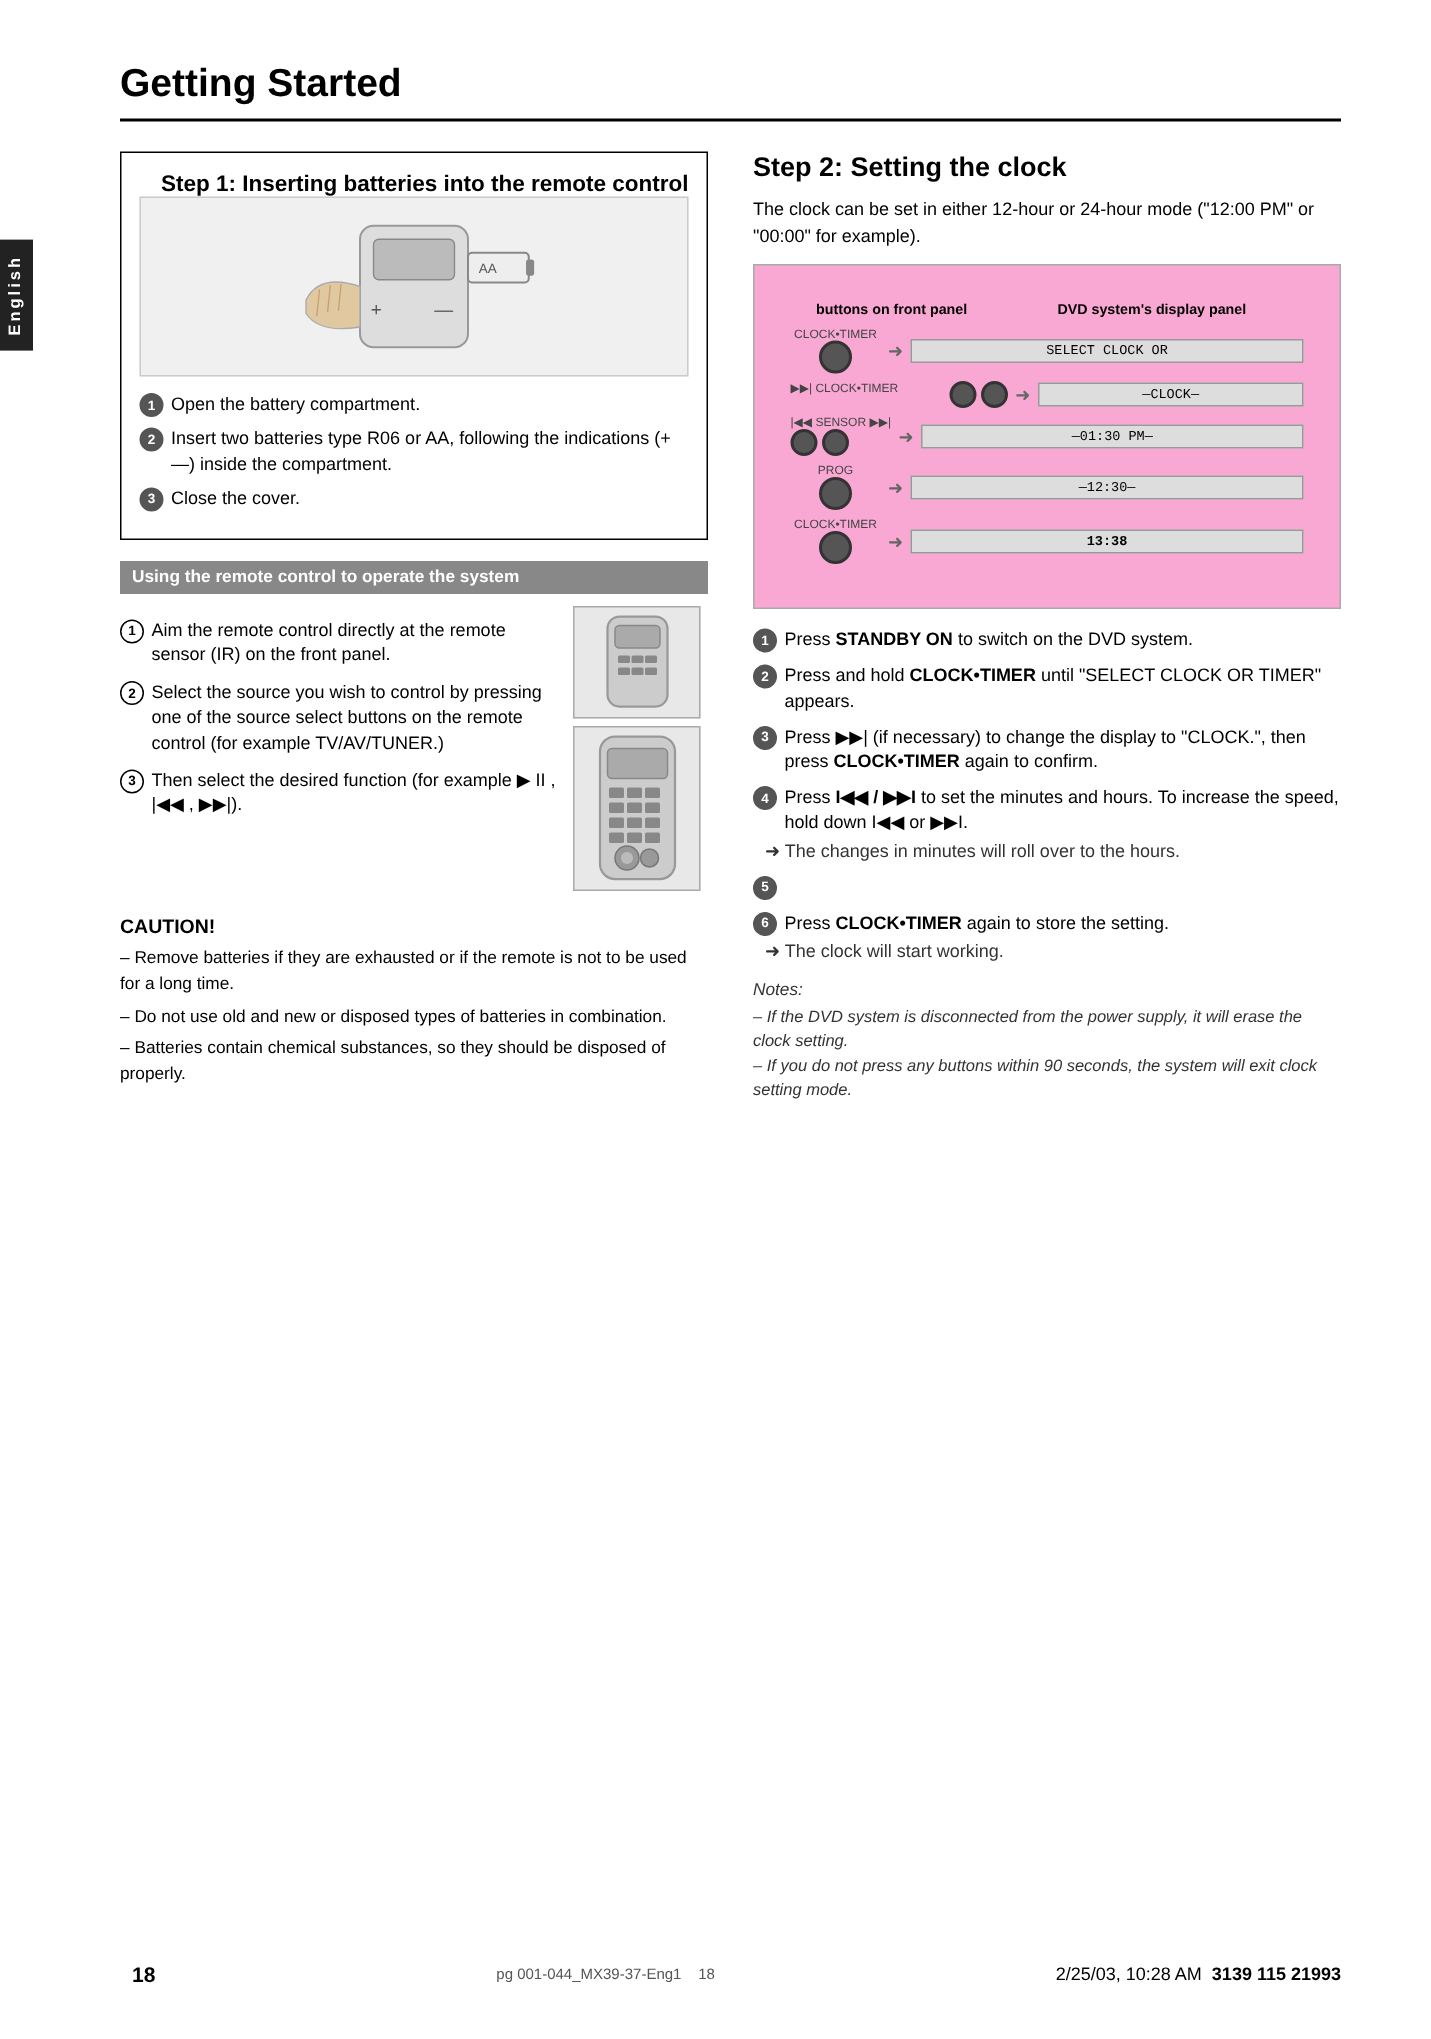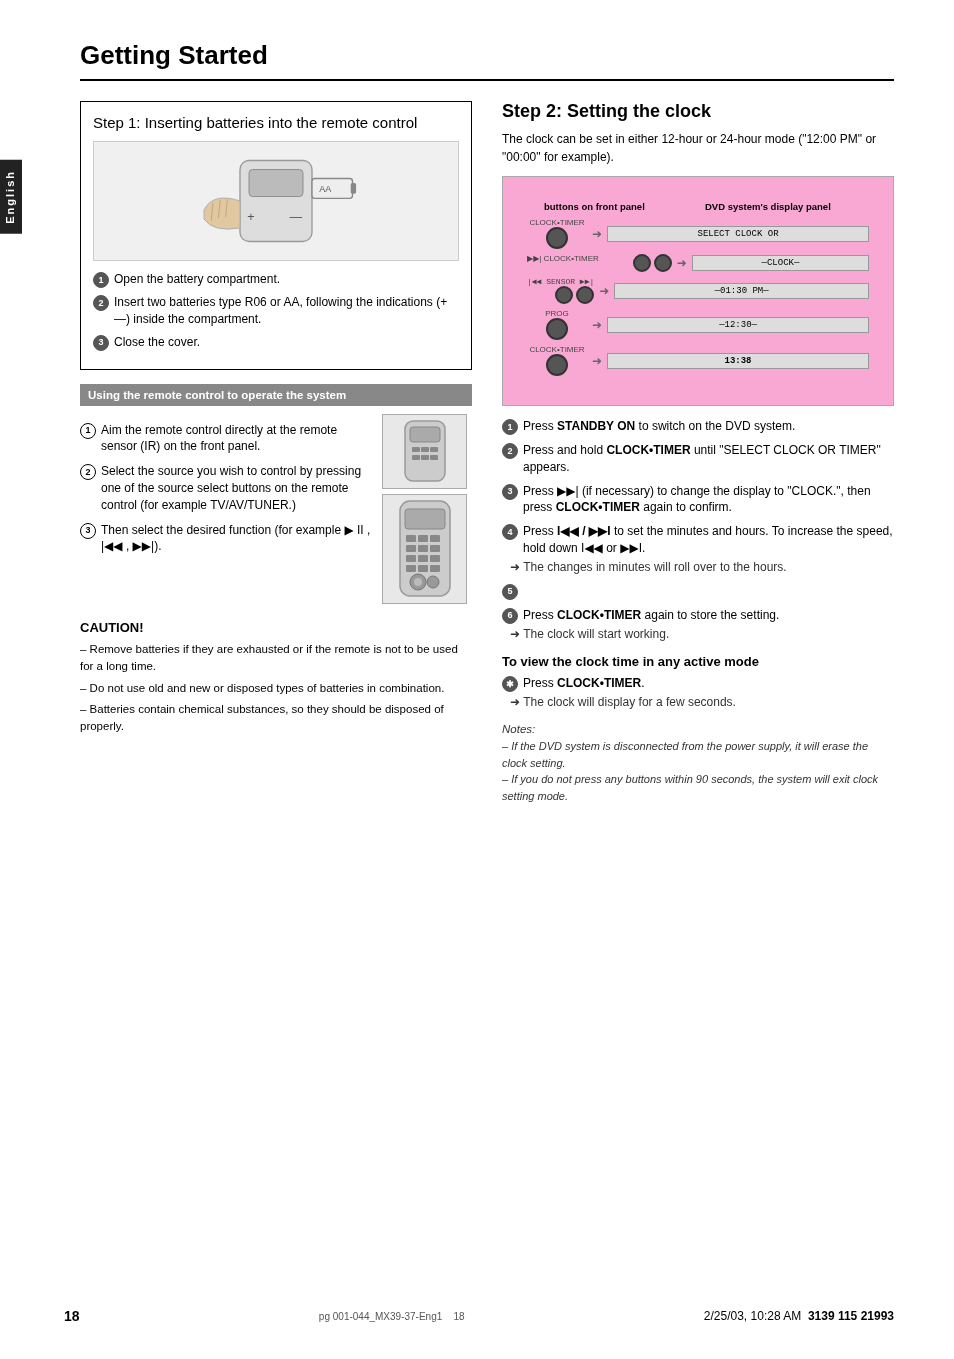--- a/index.html
+++ b/index.html
@@ -65,23 +65,22 @@
 
     
     .step-box {
       border: 1.5px solid #000;
       padding: 12px;
       margin-bottom: 14px;
     }
 
     .step-title {
       font-size: 15px;
-      font-weight: normal;
-      text-align: left;
-      margin-bottom: 10px;
+      font-weight: bold;
+      text-align: right;
     }
 
     
     .battery-image {
       width: 100%;
       height: 120px;
       background: #f0f0f0;
       border: 1px solid #ccc;
       display: flex;
       align-items: center;
@@ -289,21 +288,21 @@
     .notes-title {
       font-style: italic;
       font-weight: normal;
       font-size: 11.5px;
     }
 
     
     .page-footer {
       position: absolute;
       bottom: 35px;
-      left: 64px;
+      left: 88px;
       right: 60px;
       display: flex;
       justify-content: space-between;
       align-items: center;
       font-size: 11px;
       border-top: none;
     }
 
     .footer-page-num {
       font-size: 14px;
@@ -490,21 +489,21 @@
             <div style="display:flex;gap:3px;">
               <div class="diag-btn" style="width:18px;height:18px;"></div>
               <div class="diag-btn" style="width:18px;height:18px;"></div>
             </div>
           </div>
           <div style="font-size:12px; color:#666;">➜</div>
           <div class="diag-screen">—CLOCK—</div>
         </div>
 
         <div class="diag-row">
-          <div style="display:flex;flex-direction:column;align-items:flex-end;min-width:60px;font-family:Liberation Mono, monospace;">
+          <div style="display:flex;flex-direction:column;align-items:flex-start;min-width:60px;">
             <div class="diag-btn-label">|◀◀ SENSOR ▶▶|</div>
             <div style="display:flex;gap:3px;">
               <div class="diag-btn" style="width:18px;height:18px;"></div>
               <div class="diag-btn" style="width:18px;height:18px;"></div>
             </div>
           </div>
           <div style="font-size:12px; color:#666;">➜</div>
           <div class="diag-screen">—01:30 PM—</div>
         </div>
 
@@ -559,32 +558,20 @@
         <li style="flex-direction:column; align-items:flex-start;">
           <div style="display:flex; align-items:flex-start;">
             <span class="circle-num filled-circle">6</span>
             <span>Press <b>CLOCK•TIMER</b> again to store the setting.</span>
           </div>
           <div class="sub-note">➜ The clock will start working.</div>
         </li>
 
       </ul>
 
-      <div class="view-clock-section">
-        <div class="view-clock-title">To view the clock time in any active mode</div>
-        <ul class="clock-steps-list">
-          <li style="flex-direction:column; align-items:flex-start;">
-            <div style="display:flex; align-items:flex-start;">
-              <span class="circle-num filled-circle">✱</span>
-              <span>Press <b>CLOCK•TIMER</b>.</span>
-            </div>
-            <div class="sub-note">➜ The clock will display for a few seconds.</div>
-          </li>
-        </ul>
-      </div>
 
       <div class="notes-section">
         <div class="notes-title">Notes:</div>
         <div>– If the DVD system is disconnected from the power supply, it will erase the clock setting.</div>
         <div>– If you do not press any buttons within 90 seconds, the system will exit clock setting mode.</div>
       </div>
 
     </div>
 
   </div>

